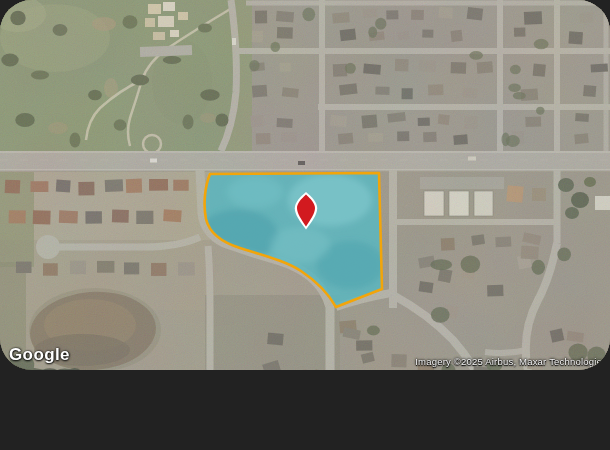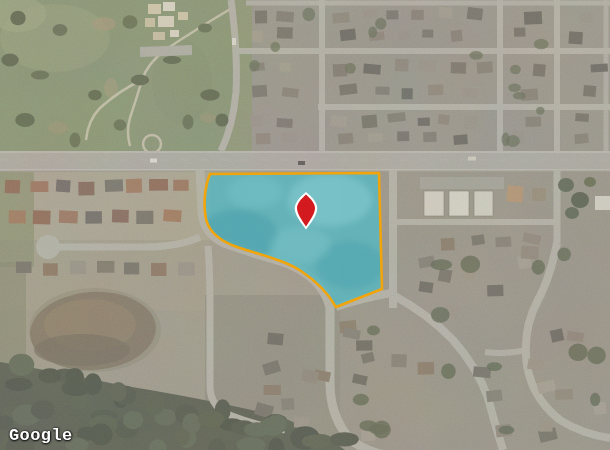--- a/index.html
+++ b/index.html
@@ -1,17 +1,17 @@
 <!DOCTYPE html>
 <html><head>
 <meta charset="utf-8">
 <style>
   html,body{margin:0;padding:0;background:#222;}
-  .stage{position:relative;width:610px;height:450px;overflow:hidden;
-         font-family:Liberation Mono, monospace;background:#958e7b;}
+  .stage{position:relative;width:610px;height:370px;overflow:hidden;
+         font-family:Liberation Sans, sans-serif;background:#958e7b;border-radius:32px;}
   .stage svg{position:absolute;left:0;top:0;display:block;}
   .map-logo{position:absolute;left:9px;bottom:5px;color:#fff;font-size:17px;
         font-weight:700;letter-spacing:.4px;
         text-shadow:0 1px 2px rgba(0,0,0,.85),0 0 2px rgba(0,0,0,.7),1px 0 2px rgba(0,0,0,.6);
         cursor:pointer;user-select:none;}
   .map-attрib,.map-attrib{position:absolute;right:3px;bottom:3px;color:#f4f4f4;font-size:9.5px;
         letter-spacing:.2px;
         text-shadow:0 0 2px #000,0 1px 1px #000,0 0 3px rgba(0,0,0,.9);}
 </style>
 </head>
@@ -375,13 +375,14 @@
     <path fill="none" stroke-width="2.6" stroke-linejoin="round" d="M210,174 L379,173 L382,289 L336,307 C328,293 316,281 301,271 C286,261 262,255 240,248 C221,242 209,232 206,219 C203,204 205,186 210,174 Z" stroke="#f2a50a"></path>
   </g>
 
   <g>
     <path d="M306,192 C300,197 294.8,202.5 294.8,208.2 C294.8,214.5 300,221.5 306,229.5 C312,221.5 317.2,214.5 317.2,208.2 C317.2,202.5 312,197 306,192 Z" fill="#ffffff"></path>
     <path d="M306,194.5 C301,199 297,203.5 297,208 C297,213.5 301.5,219.5 306,226.5 C310.5,219.5 315,213.5 315,208 C315,203.5 311,199 306,194.5 Z" fill="#d21a1f"></path>
   </g>
 </svg>
 
 <div class="map-logo">Google</div>
+<div class="map-attrib">Imagery ©2025 Airbus, Maxar Technologies</div>
 </div>
 
 </body></html>

